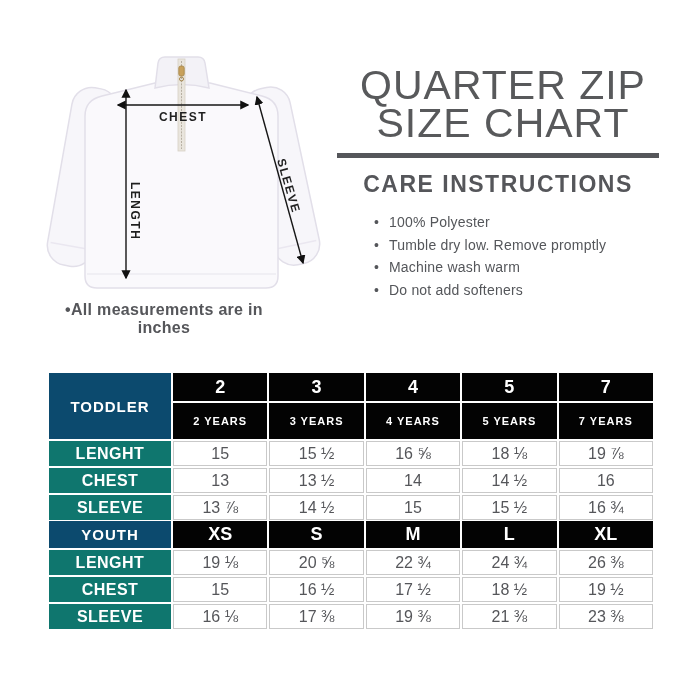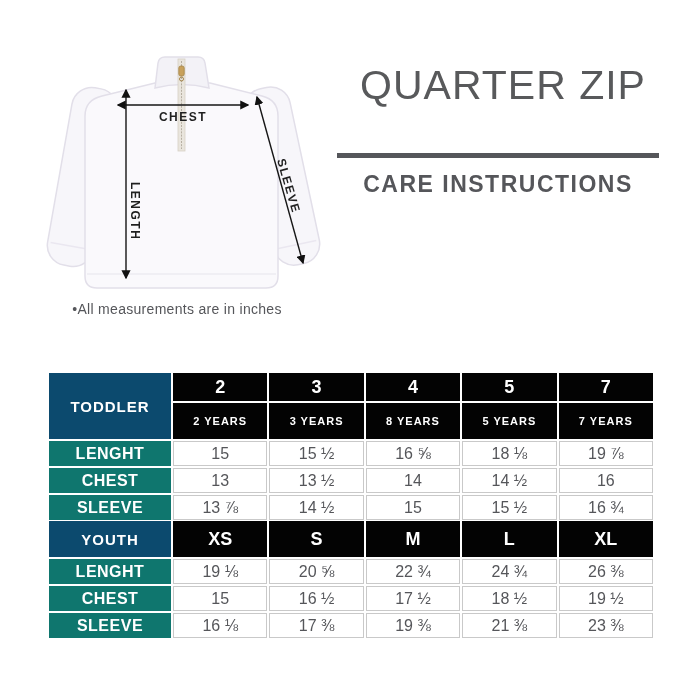--- a/index.html
+++ b/index.html
@@ -3,42 +3,42 @@
 <meta charset="utf-8">
 <style>
   html,body{margin:0;padding:0;background:#fff;}
   .page{position:relative;width:700px;height:700px;background:#ffffff;overflow:hidden;
         font-family:"Liberation Sans","DejaVu Sans",sans-serif;}
 
   
   .garment-wrap{position:absolute;left:30px;top:52px;width:310px;height:260px;}
   .mlabel{font-family:"Liberation Sans","DejaVu Sans",sans-serif;font-size:12px;font-weight:bold;
           fill:#1f1f1f;letter-spacing:1.5px;}
-  .note{position:absolute;left:57px;top:301px;width:240px;text-align:center;
-        font-size:14px;font-weight:normal;color:#55565a;letter-spacing:.3px;}
+  .note{position:absolute;left:44px;top:301px;width:240px;text-align:center;
+        font-size:16px;font-weight:bold;color:#55565a;letter-spacing:.3px;}
 
   
   .title{position:absolute;left:340px;top:66px;width:326px;text-align:center;
          color:#58595b;font-weight:normal;font-size:41px;line-height:38px;letter-spacing:1px;}
   .divider-bar{position:absolute;left:337px;top:153px;width:322px;height:5px;background:#55565a;}
   .care-heading{position:absolute;left:337px;top:171px;width:322px;text-align:center;
                 color:#55565a;font-weight:bold;font-size:23px;letter-spacing:1.5px;}
   .care-list{position:absolute;left:374px;top:211px;margin:0;padding:0;list-style:none;
              color:#54565a;font-size:14px;line-height:22.5px;letter-spacing:.2px;}
   .care-list li::before{content:"\2022";display:inline-block;width:15px;color:#54565a;}
 
   
   .tbl-wrap{position:absolute;left:47px;width:608px;}
   .toddler-pos{top:371px;}
   .youth-pos{top:519px;}
   table{border-collapse:separate;border-spacing:2px;table-layout:fixed;width:608px;}
   th,td{padding:0;text-align:center;vertical-align:middle;overflow:hidden;}
   .group{background:#0c4a6e;color:#ffffff;font-weight:bold;font-size:15px;letter-spacing:1px;}
   .size{background:#030303;color:#ffffff;font-weight:bold;font-size:18px;height:28px;}
-  .size-y{height:36px;margin-left:43px;}
+  .size-y{height:27px;margin-left:43px;}
   .sub{background:#030303;color:#ffffff;font-weight:bold;font-size:11px;height:36px;letter-spacing:1px;}
   .rowlabel{background:#0f766e;color:#ffffff;font-weight:bold;font-size:16px;height:25px;letter-spacing:.5px;}
   .val{background:#ffffff;border:1px solid #c9c9c9;color:#55565a;font-size:16px;height:23px;margin-top:20px;}
 </style>
 </head>
 <body>
 
 <div class="page">
 
   <div class="garment-wrap">
@@ -81,23 +81,30 @@
 
       <text x="153" y="69" text-anchor="middle" class="mlabel">CHEST</text>
       <text transform="translate(101,130) rotate(90)" class="mlabel">LENGTH</text>
       <text transform="translate(247,108) rotate(74)" class="mlabel">SLEEVE</text>
     </svg>
   </div>
   <div class="note">•All measurements are in inches</div>
 
   <div class="title">
     <div>QUARTER ZIP</div>
+    <div>SIZE CHART</div>
   </div>
   <div class="divider-bar"></div>
   <div class="care-heading">CARE INSTRUCTIONS</div>
+  <ul class="care-list">
+    <li>100% Polyester</li>
+    <li>Tumble dry low. Remove promptly</li>
+    <li>Machine wash warm</li>
+    <li>Do not add softeners</li>
+  </ul>
 
   <div class="tbl-wrap toddler-pos">
     <table>
       <colgroup>
           <col style="width:122px">
           <col>
           <col>
           <col>
           <col>
           <col>
@@ -107,21 +114,21 @@
         <th class="group" rowspan="2">TODDLER</th>
         <th class="size">2</th>
         <th class="size">3</th>
         <th class="size">4</th>
         <th class="size">5</th>
         <th class="size">7</th>
       </tr>
       <tr>
         <th class="sub">2 YEARS</th>
         <th class="sub">3 YEARS</th>
-        <th class="sub">8 YEARS</th>
+        <th class="sub">4 YEARS</th>
         <th class="sub">5 YEARS</th>
         <th class="sub">7 YEARS</th>
       </tr>
       <tr>
         <th class="rowlabel">LENGHT</th>
         <td class="val">15</td>
         <td class="val">15 ½</td>
         <td class="val">16 ⅝</td>
         <td class="val">18 ⅛</td>
         <td class="val">19 ⅞</td>

